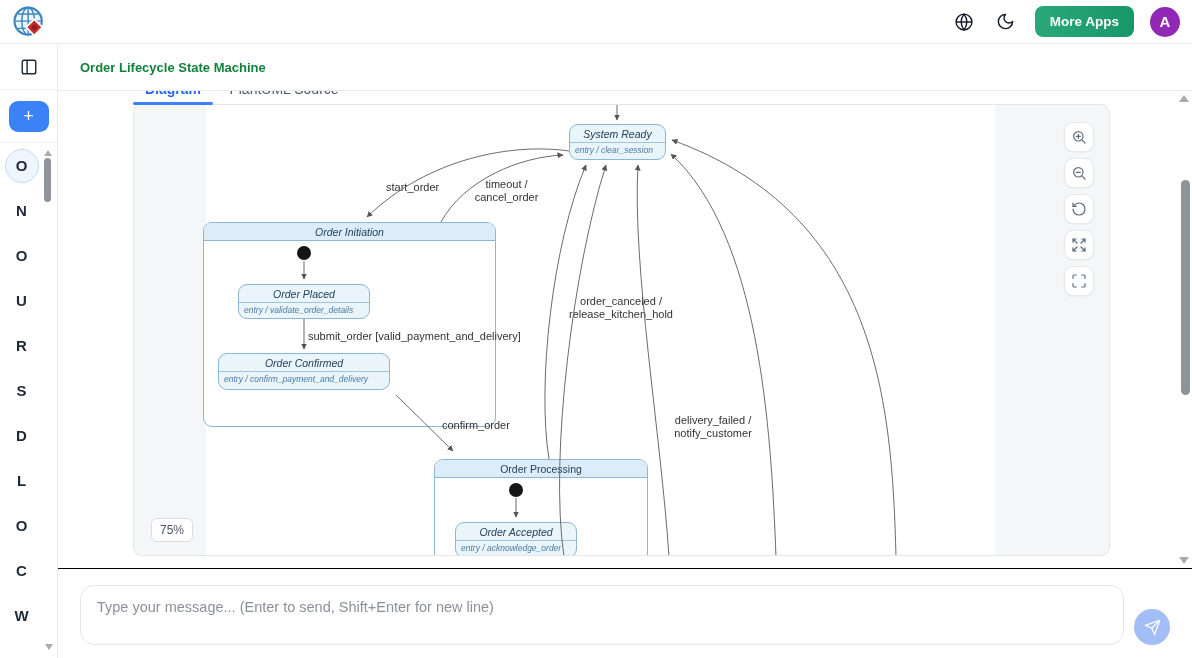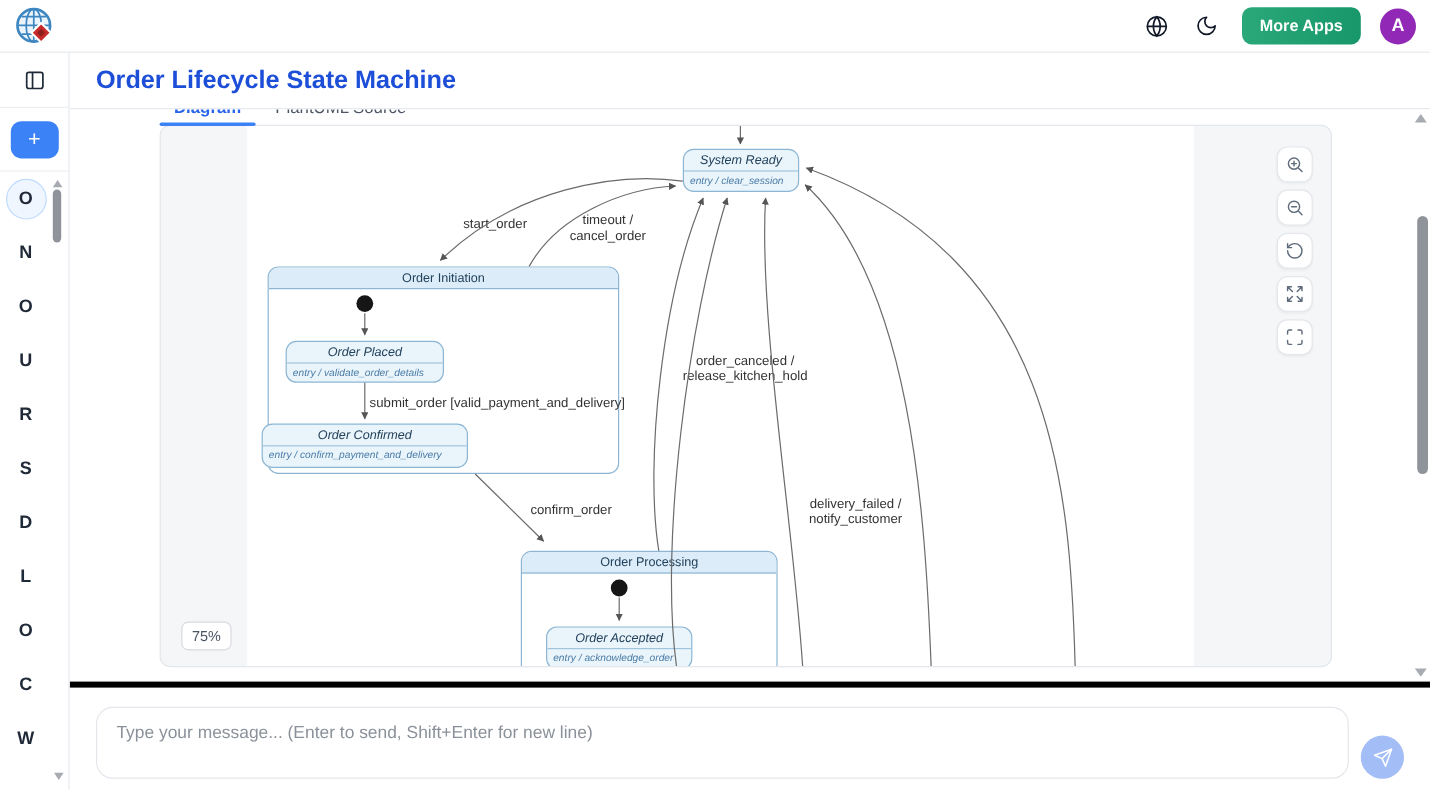--- a/index.html
+++ b/index.html
@@ -38,21 +38,21 @@
   .sb-scroll-up { position:absolute; left:44px; top:106px; width:0; height:0;
     border-left:4px solid transparent; border-right:4px solid transparent; border-bottom:6px solid #a7abb2; }
   .sb-scroll-thumb { position:absolute; left:44px; top:114px; width:7px; height:44px;
     background:#8f939a; border-radius:4px; cursor:pointer; }
   .sb-scroll-down { position:absolute; left:45px; bottom:8px; width:0; height:0;
     border-left:4px solid transparent; border-right:4px solid transparent; border-top:6px solid #a7abb2; }
 
   
   .main-header { position:absolute; left:58px; top:44px; width:1134px; height:47px; background:#fff;
     border-bottom:1px solid #e7eaee; display:flex; align-items:center; padding-left:22px; z-index:10; }
-  .page-title { font-size:21px; font-weight:600; color:#1d4ed8; }
+  .page-title { font-size:13px; font-weight:600; color:#15803d; }
 
   .chat-area { position:absolute; left:58px; top:91px; width:1134px; height:477px; background:#fff; overflow:hidden; }
   .tabs { position:absolute; top:-10px; left:75px; display:flex; z-index:3; }
   .tab { font-size:14px; cursor:pointer; background:none; border:none; }
   .tab.active { color:#2563eb; width:80px; text-align:center; font-weight:600; }
   .tab.inactive { color:#4b5563; margin-left:16px; width:110px; text-align:center; }
   .tab-underline { position:absolute; top:11px; left:75px; width:80px; height:3px; background:#3b82f6; border-radius:2px; z-index:3; }
 
   
   .viewer { position:absolute; left:75px; top:13px; width:977px; height:452px; background:#f5f6f8;
@@ -80,21 +80,21 @@
   
   .pg-up { position:absolute; right:3px; top:95px; width:0; height:0; border-left:5px solid transparent;
     border-right:5px solid transparent; border-bottom:7px solid #a7abb2; cursor:pointer; z-index:25; }
   .pg-thumb { position:absolute; right:2px; top:180px; width:9px; height:215px; background:#8f939a;
     border-radius:5px; cursor:pointer; z-index:25; }
   .pg-down { position:absolute; right:3px; top:557px; width:0; height:0; border-left:5px solid transparent;
     border-right:5px solid transparent; border-top:7px solid #a7abb2; cursor:pointer; z-index:25; }
 
   
   .composer { position:absolute; left:58px; top:568px; width:1134px; height:90px; background:#fff;
-    border-top:5px solid #000000; z-index:10; }
+    border-top:1px solid #000000; z-index:10; }
   .composer textarea { position:absolute; left:22px; top:16px; width:1044px; height:60px; resize:none;
     border:1px solid #e3e6ea; border-radius:14px; padding:13px 16px; font-size:14.5px;
     font-family:"Liberation Sans", sans-serif; color:#111827; outline:none; }
   .composer textarea::placeholder { color:#8b919a; }
   .send-btn { position:absolute; left:1076px; top:40px; width:36px; height:36px; border-radius:50%;
     background:#a3bdf6; border:none; display:flex; align-items:center; justify-content:center; cursor:pointer; }
 </style>
 </head>
 <body>
 
@@ -199,21 +199,21 @@
   <div class="chat-area">
     <div class="tabs">
       <button class="tab active">Diagram</button>
       <button class="tab inactive">PlantUML Source</button>
     </div>
     <div class="tab-underline"></div>
 
     <div class="viewer">
       <div class="canvas"></div>
 
-      <div class="composite" style="left:89px; top:117px; width:293px; height:173px;">
+      <div class="composite" style="left:69px; top:117px; width:293px; height:205px;font-style:italic;">
         <div class="hdr">Order Initiation</div>
       </div>
       <div class="composite" style="left:300px; top:354px; width:214px; height:120px;">
         <div class="hdr">Order Processing</div>
       </div>
 
       <div class="state" style="left:435px; top:19px; width:97px; height:36px;">
         <div class="t">System Ready</div>
         <div class="e">entry / clear_session</div>
       </div>

